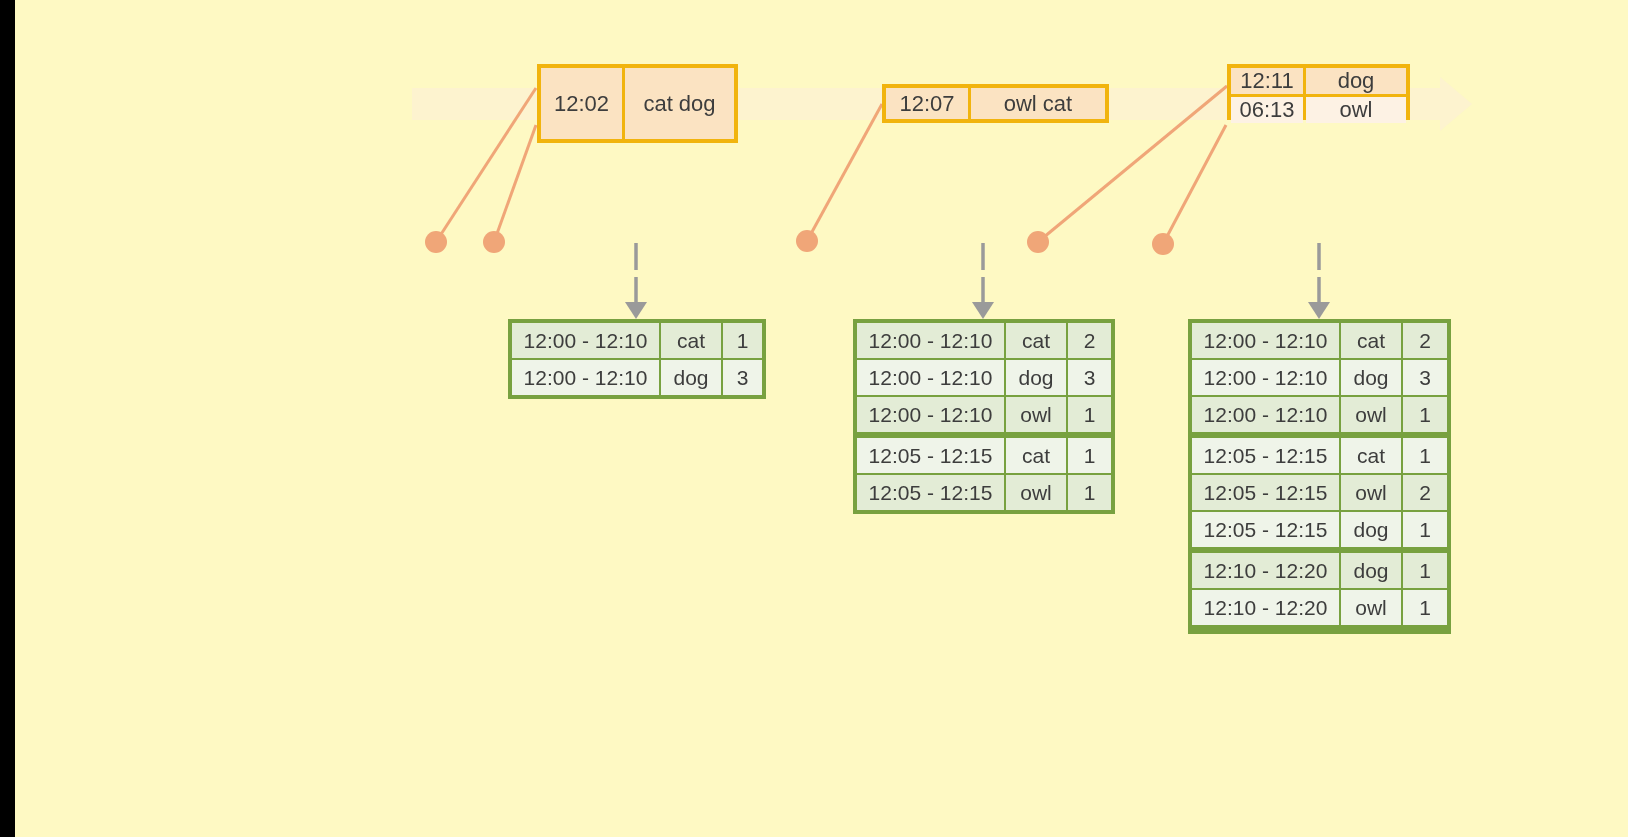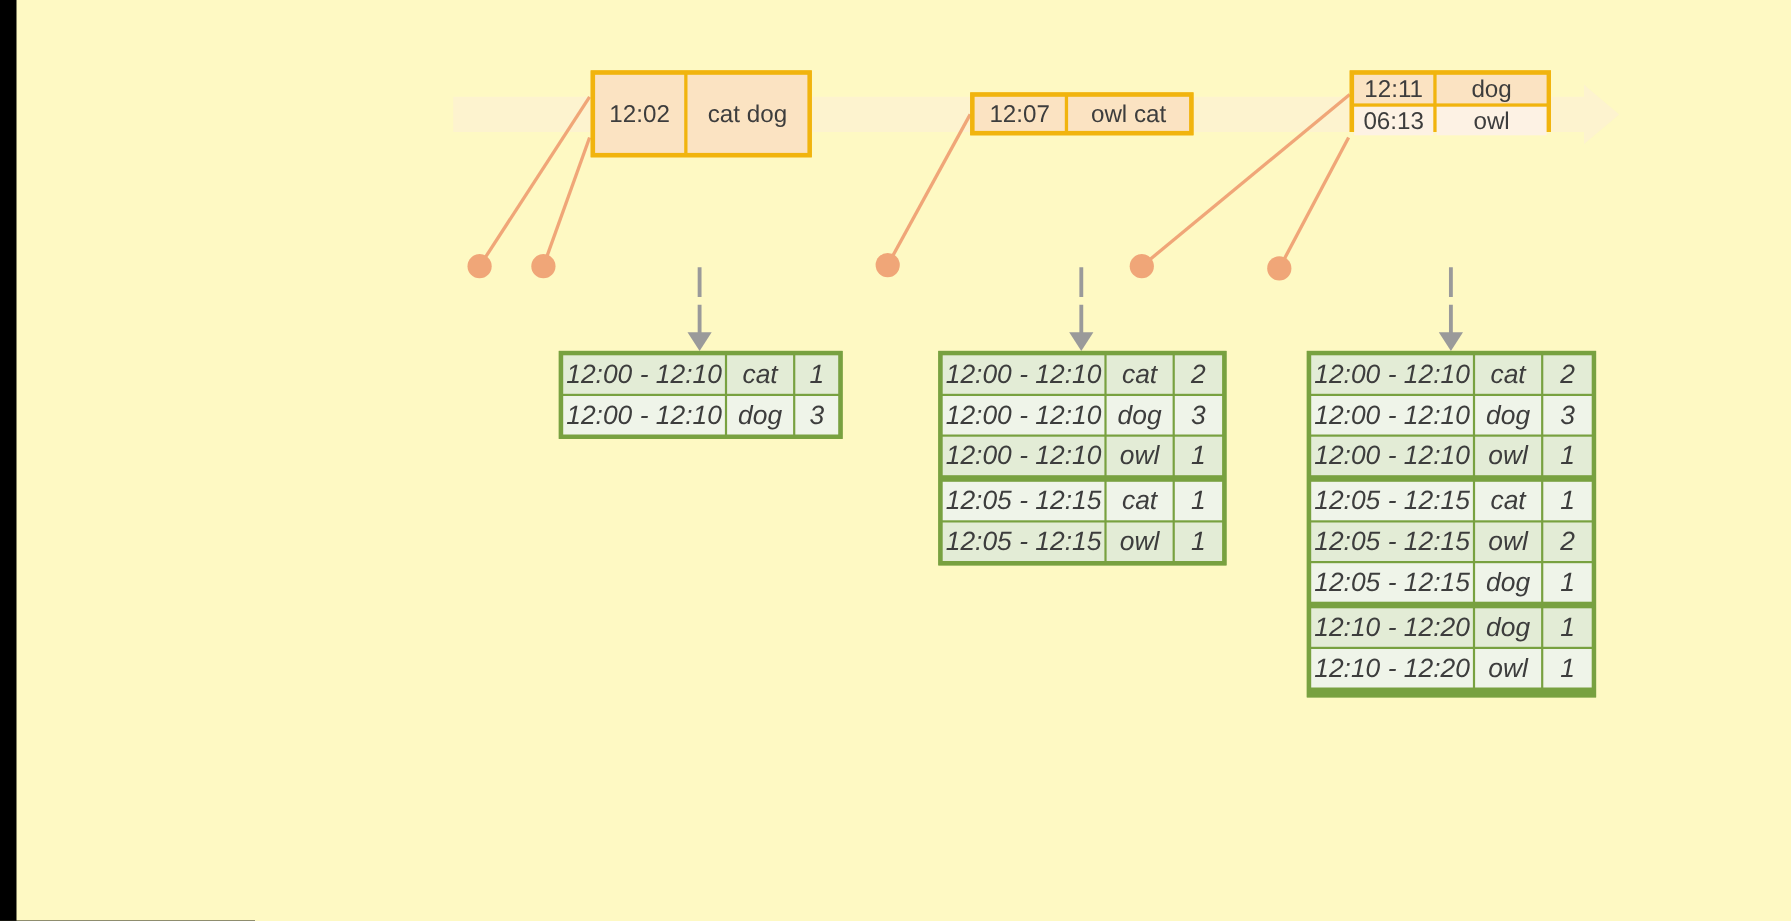--- a/index.html
+++ b/index.html
@@ -25,21 +25,21 @@
   .t3 .ecell.time{width:72px;}
 
   
   .gtable{
     position:absolute;box-sizing:border-box;border:4px solid #78a140;background:#78a140;
     display:flex;flex-direction:column;z-index:3;
   }
   .grow{display:flex;gap:2px;height:35px;margin-top:2px;flex:0 0 auto;}
   .grow:first-child{margin-top:0;}
   .grow.gsep{margin-top:6px;}
-  .gcell{display:flex;align-items:center;justify-content:center;font-size:24px;color:#3d3d3d;font-style:italic;}
+  .gcell{display:flex;align-items:center;justify-content:center;font-size:21px;color:#3d3d3d;}
   .gcell.c1{width:147px;}
   .gcell.c2{width:60px;}
   .gcell.c3{flex:1;}
   .grow.dark .gcell{background:#e3ecd6;}
   .grow.light .gcell{background:#eff4e9;}
 </style>
 </head>
 <body>
 
 <div class="canvas">
@@ -75,21 +75,21 @@
     </g>
   </svg>
 
   <div class="etable t1" style="left:522px;top:64px;width:201px;height:79px;">
     <div class="erow">
       <div class="ecell time dark">12:02</div>
       <div class="ecell words dark">cat dog</div>
     </div>
   </div>
 
-  <div class="etable t2" style="left:867px;top:84px;width:203px;height:39px;">
+  <div class="etable t2" style="left:867px;top:84px;width:227px;height:39px;">
     <div class="erow">
       <div class="ecell time dark">12:07</div>
       <div class="ecell words dark">owl cat</div>
     </div>
   </div>
 
   <div class="etable t3" style="left:1212px;top:64px;width:183px;height:56px;">
     <div class="erow">
       <div class="ecell time dark">12:11</div>
       <div class="ecell words dark">dog</div>

